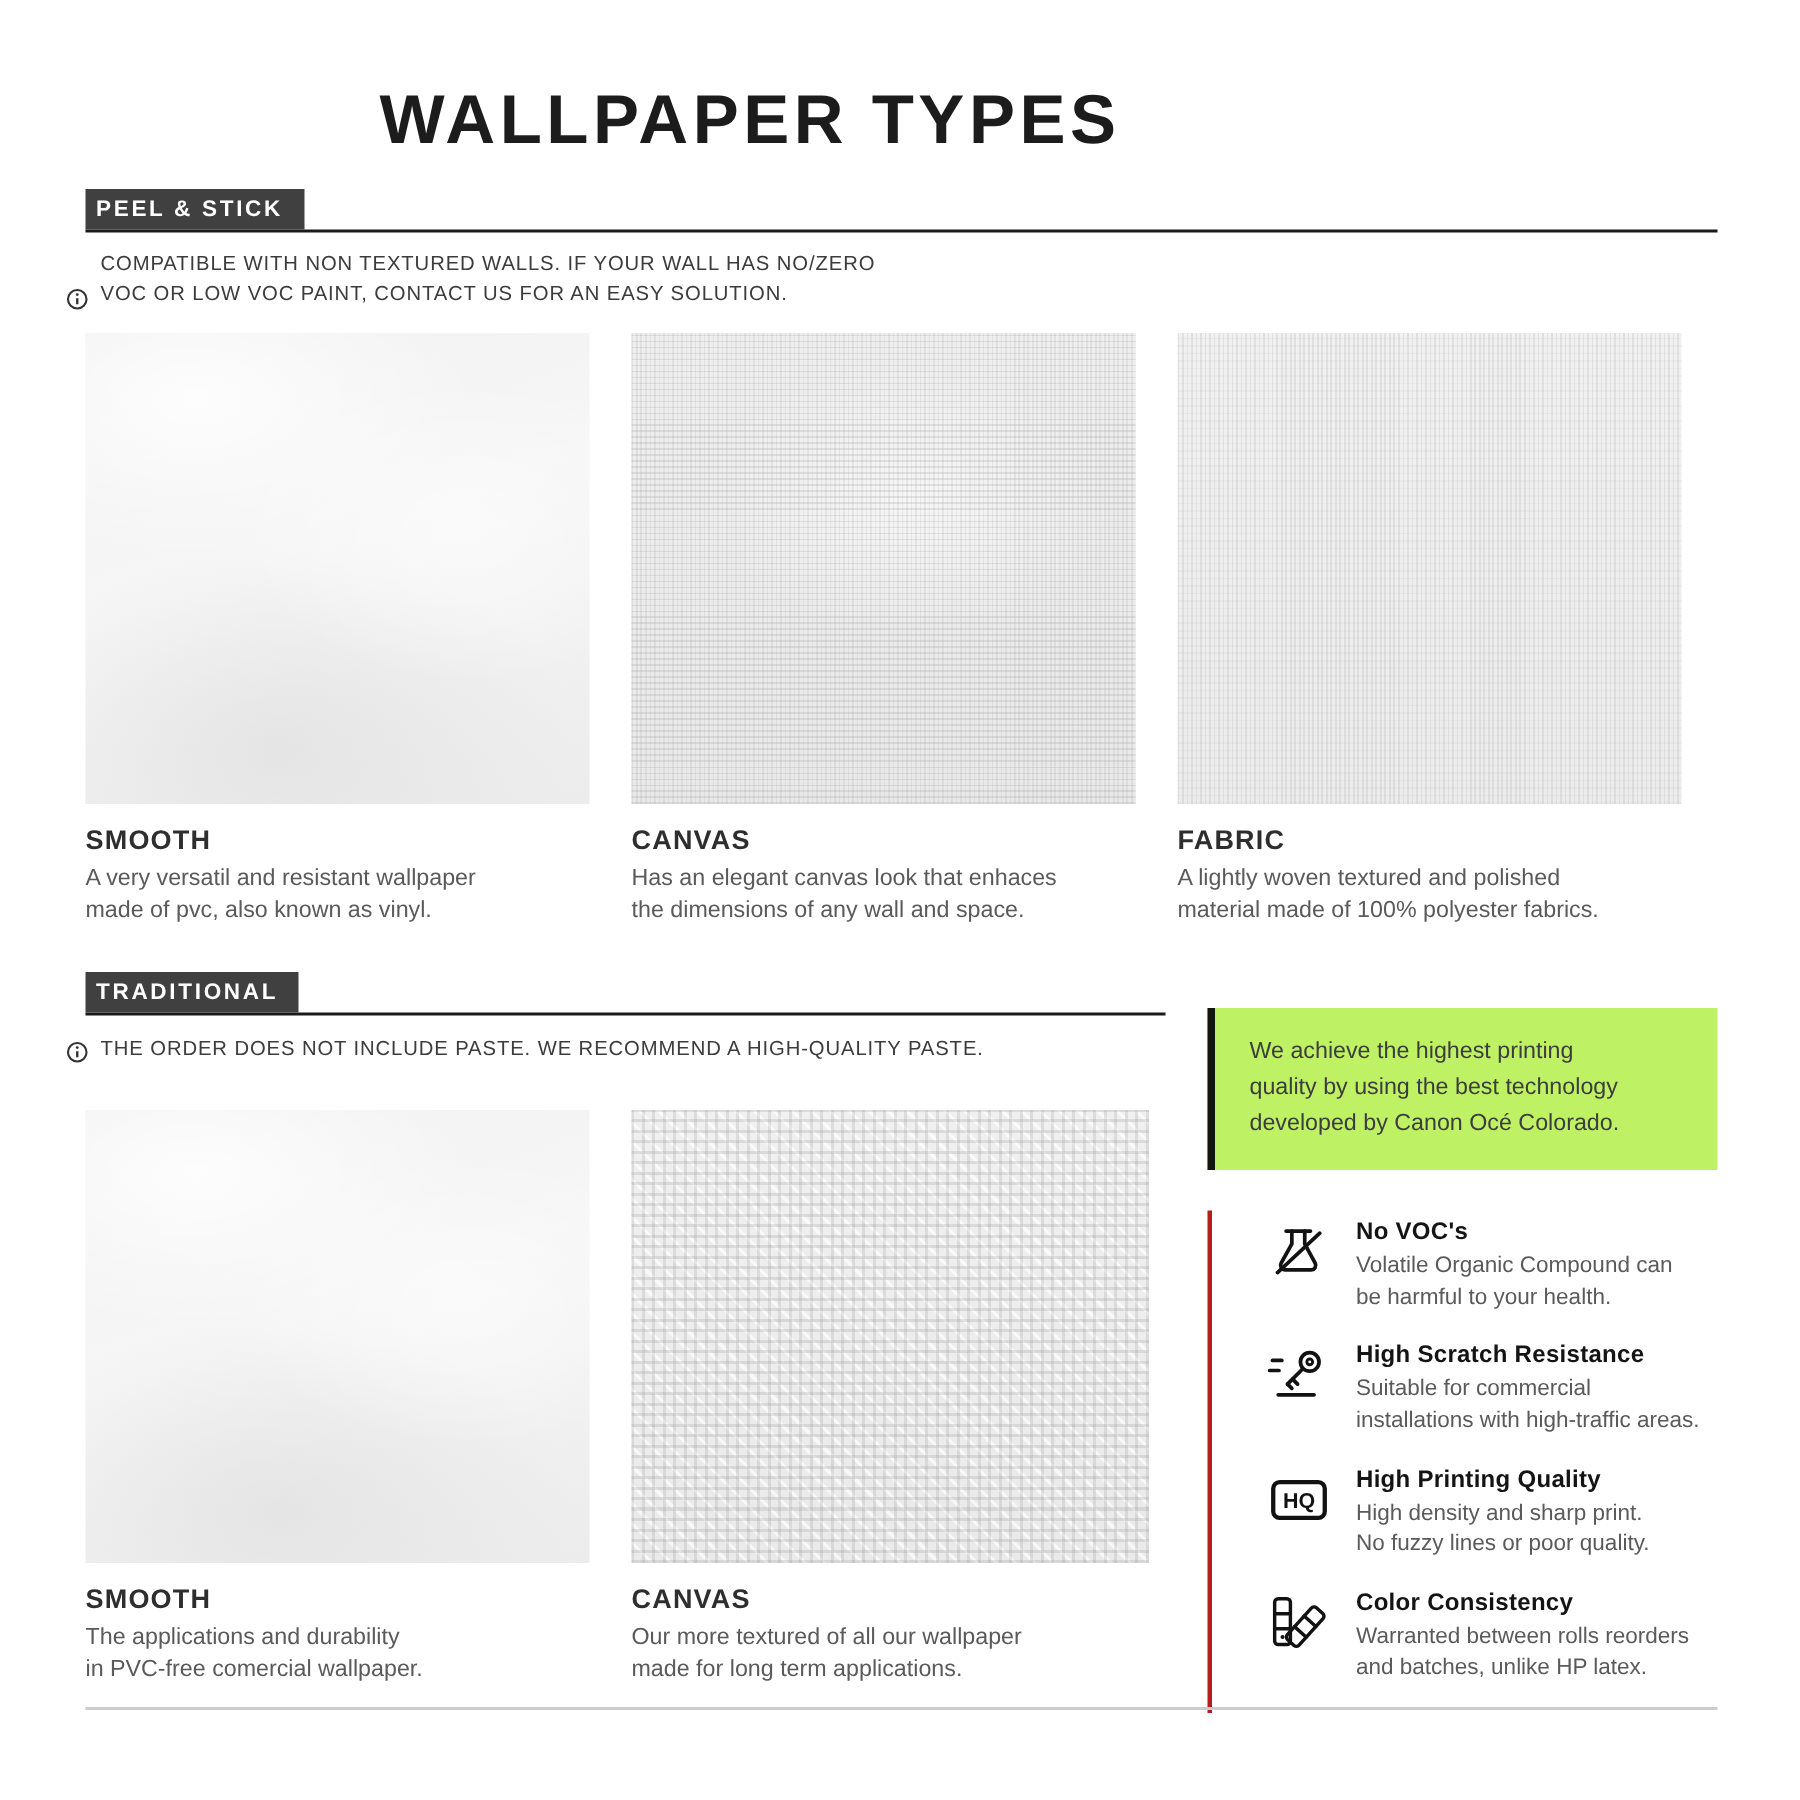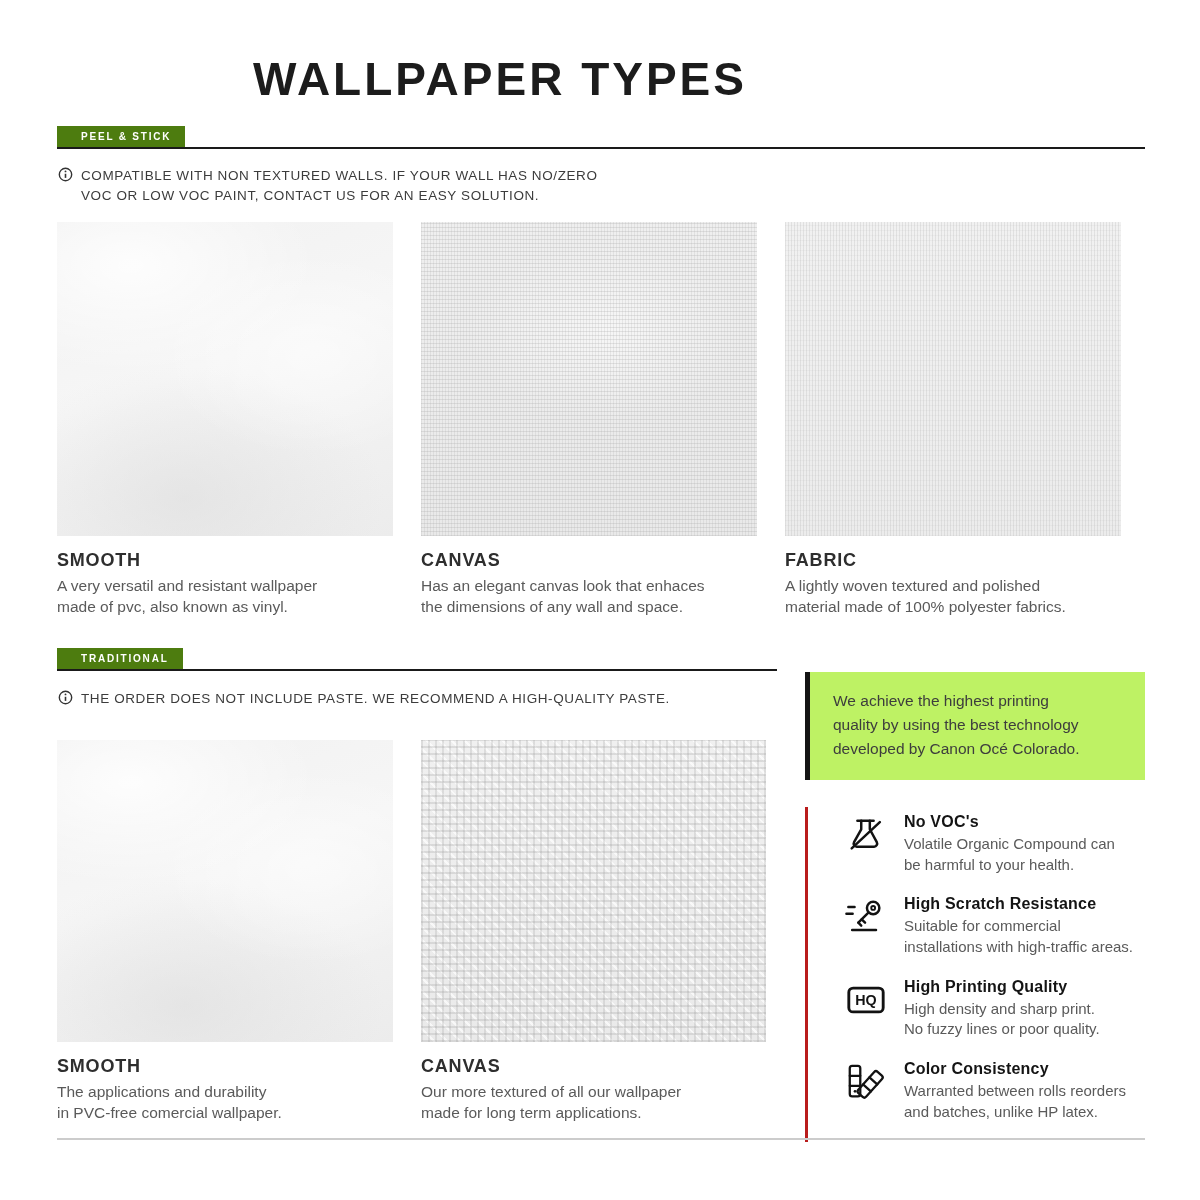--- a/index.html
+++ b/index.html
@@ -12,27 +12,27 @@
   .title {
     position:absolute; top:52px; left:0; width:1000px; text-align:center;
     font-size:46px; font-weight:700; letter-spacing:3px; color:#1c1c1c;
   }
 
   
   .section-head { position:absolute; left:57px; border-bottom:2px solid #1a1a1a; }
   #peel-head { top:126px; width:1088px; }
   #trad-head { top:648px; width:720px; }
   .section-label {
-    display:inline-block; background:#4d7c0f; color:#ffffff;
-    font-size:10px; font-weight:700; letter-spacing:1.8px;
-    padding:5px 14px 5px 24px; vertical-align:bottom;
-  }
-
-  
-  .note { position:absolute; left:58px; display:flex; gap:8px; align-items:flex-start; }
+    display:inline-block; background:#404040; color:#ffffff;
+    font-size:15px; font-weight:700; letter-spacing:1.8px;
+    padding:5px 14px 5px 7px; vertical-align:bottom;
+  }
+
+  
+  .note { position:absolute; left:44px; display:flex; gap:8px; align-items:flex-end; }
   #note-peel { top:166px; }
   #note-trad { top:689px; }
   .note-text {
     white-space:pre-line; font-size:13.5px; letter-spacing:.6px;
     color:#3c3c3c; line-height:1.5; font-weight:500;
   }
   .info-icon { margin-top:1px; flex:0 0 15px; }
 
   
   .swatch-row { position:absolute; left:57px; display:grid; }

